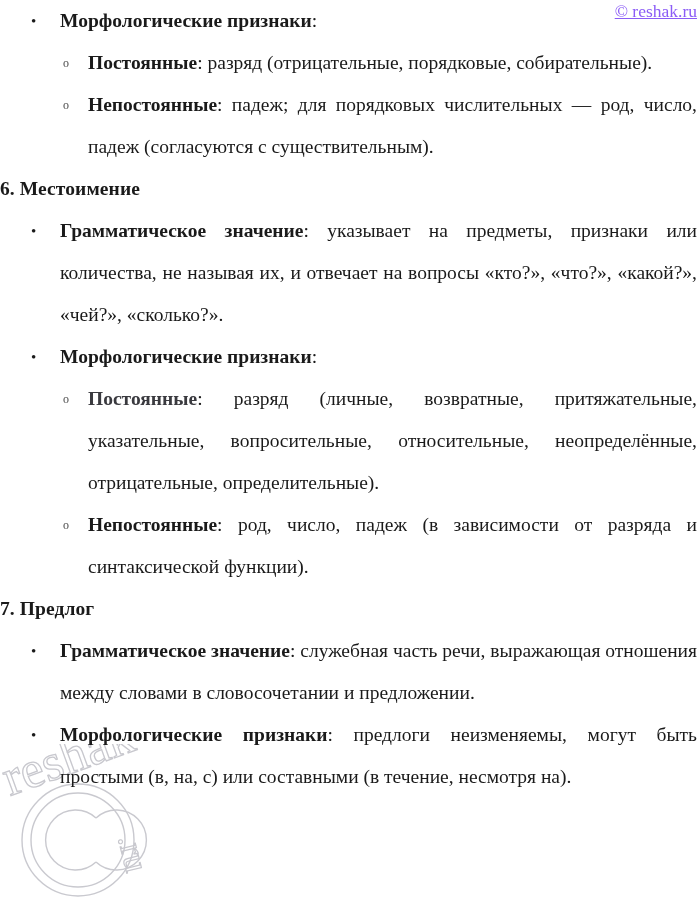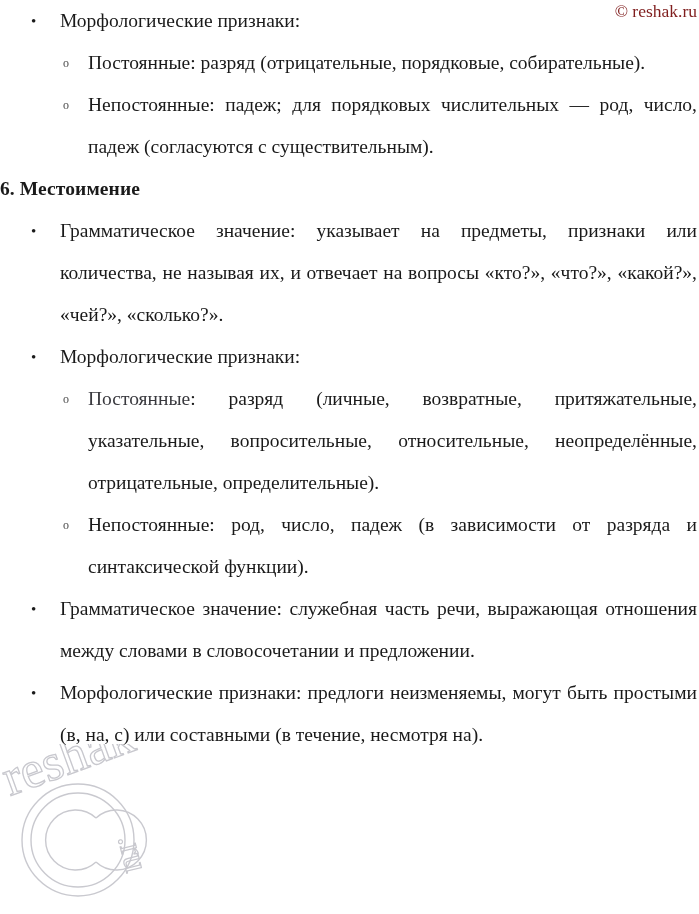--- a/index.html
+++ b/index.html
@@ -37,23 +37,24 @@
   .watermark svg { display: block; }
 
   
   .copyright {
     position: absolute;
     right: 2px;
     top: 1px;
     font-family: "Liberation Serif", "DejaVu Serif", serif;
     font-size: 17.5px;
     line-height: 20px;
-    color: #7f1d1d;
+    color: #8b5cf6;
     white-space: nowrap;
     z-index: 3;
+    text-decoration: underline;
   }
 
   
   .content {
     position: relative;
     z-index: 2;
     padding: 0;
   }
 
   
@@ -102,21 +103,21 @@
     left: 63px;
     top: 0;
     line-height: 42px;
     font-size: 12px;
     color: #4a4a4a;
   }
 
   
   .li1 > .body, .li2 > .body { display: inline; }
 
-  b.lead { font-weight: normal; }
+  b.lead { font-weight: bold; }
   .tint2 { color: #3a3a3f; }
 </style>
 </head>
 <body>
 
 <div class="page">
 
   <div class="watermark">
     <svg width="210" height="170" viewBox="0 0 210 170" xmlns="http://www.w3.org/2000/svg">
       <g fill="none" stroke="#c9c9cf" stroke-width="1.4">
@@ -163,20 +164,21 @@
     <div class="li2">
       <span class="marker-circle">o</span>
       <b class="lead tint2">Постоянные</b><span class="body">: разряд (личные, возвратные, притяжательные, указательные, вопросительные, относительные, неопределённые, отрицательные, определительные).</span>
     </div>
 
     <div class="li2">
       <span class="marker-circle">o</span>
       <b class="lead">Непостоянные</b><span class="body">: род, число, падеж (в зависимости от разряда и синтаксической функции).</span>
     </div>
 
+    <div class="heading">7. Предлог</div>
 
     <div class="li1">
       <span class="marker-disc">•</span>
       <b class="lead">Грамматическое значение</b><span class="body">: служебная часть речи, выражающая отношения между словами в словосочетании и предложении.</span>
     </div>
 
     <div class="li1">
       <span class="marker-disc">•</span>
       <b class="lead">Морфологические признаки</b><span class="body">: предлоги неизменяемы, могут быть простыми (в, на, с) или составными (в течение, несмотря на).</span>
     </div>

